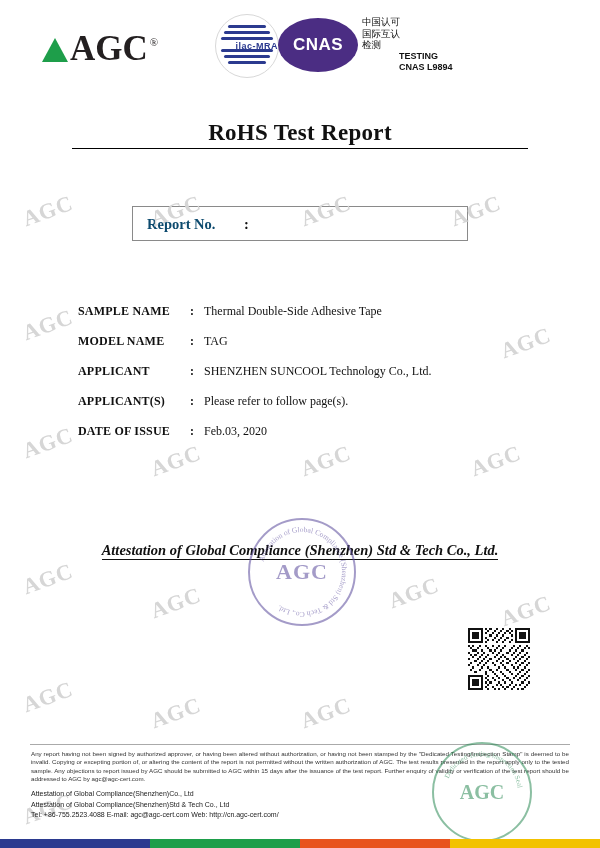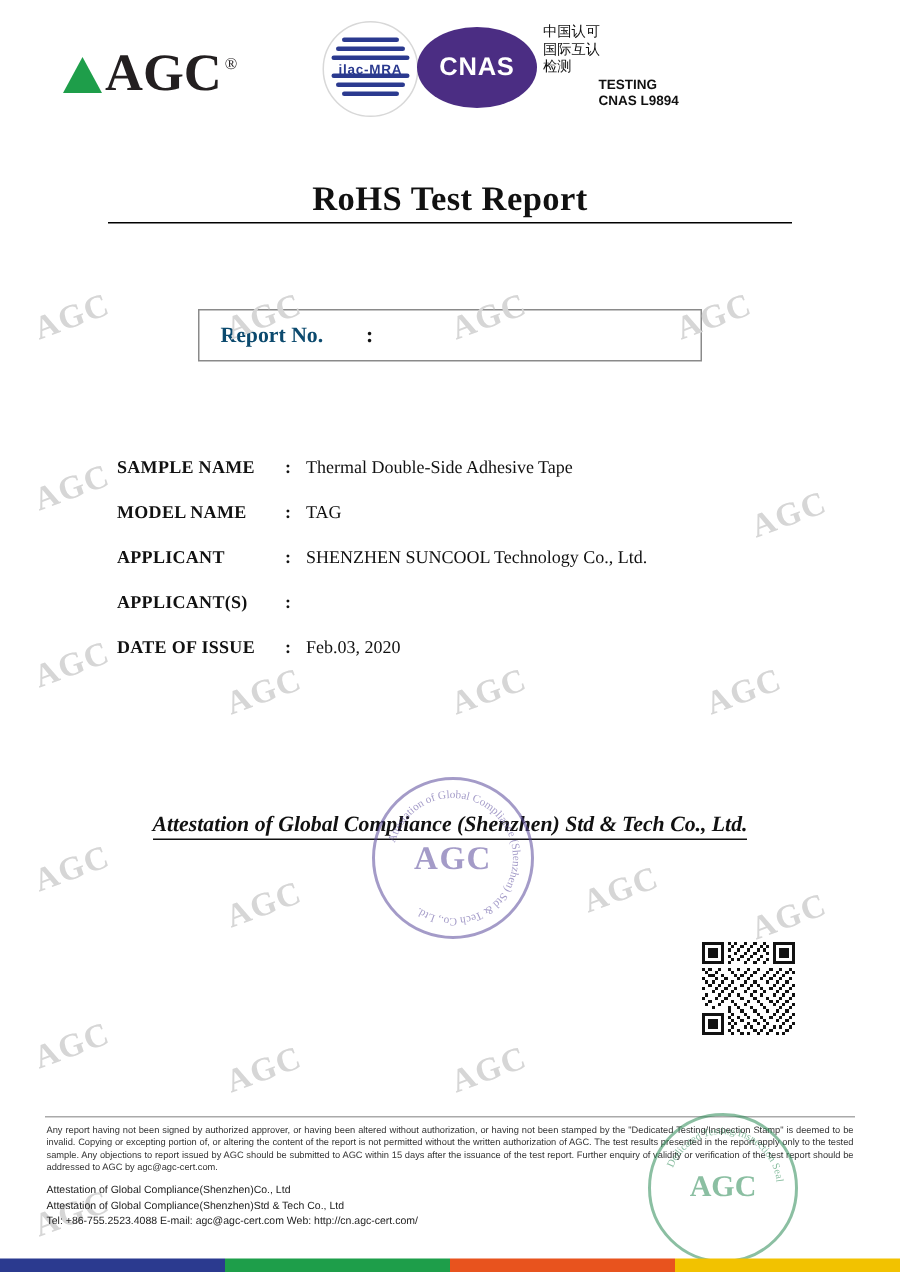--- a/index.html
+++ b/index.html
@@ -85,21 +85,21 @@
   .ilac .bars i:nth-child(1){ top: 2px;  left: 12px; width: 38px;}
   .ilac .bars i:nth-child(2){ top: 8px;  left: 8px;  width: 46px;}
   .ilac .bars i:nth-child(3){ top: 14px; left: 5px;  width: 52px;}
   .ilac .bars i:nth-child(4){ top: 26px; left: 5px;  width: 52px;}
   .ilac .bars i:nth-child(5){ top: 32px; left: 8px;  width: 46px;}
   .ilac .bars i:nth-child(6){ top: 38px; left: 12px; width: 38px;}
   .ilac .txt {
     position: absolute;
     top: 26px; left: 0;
     width: 62px;
-    text-align: center;
+    text-align: right;
     font-family: "Liberation Sans", sans-serif;
     font-size: 9px;
     font-weight: bold;
     color: #2b3a8f;
     letter-spacing: 0.5px;
   }
   
   .cnas {
     position: absolute;
     left: 278px;
@@ -394,20 +394,21 @@
       <span class="v">TAG</span>
     </div>
     <div class="field-row">
       <span class="k">APPLICANT</span>
       <span class="c">:</span>
       <span class="v">SHENZHEN  SUNCOOL  Technology Co., Ltd.</span>
     </div>
     <div class="field-row">
       <span class="k">APPLICANT(S)</span>
       <span class="c">:</span>
+      <span class="v">Please refer to follow page(s).</span>
     </div>
     <div class="field-row">
       <span class="k">DATE OF ISSUE</span>
       <span class="c">:</span>
       <span class="v">Feb.03, 2020</span>
     </div>
   </div>
 
   <div class="wm" style="left:22px;  top:198px;">AGC</div>
   <div class="wm" style="left:150px; top:198px;">AGC</div>

